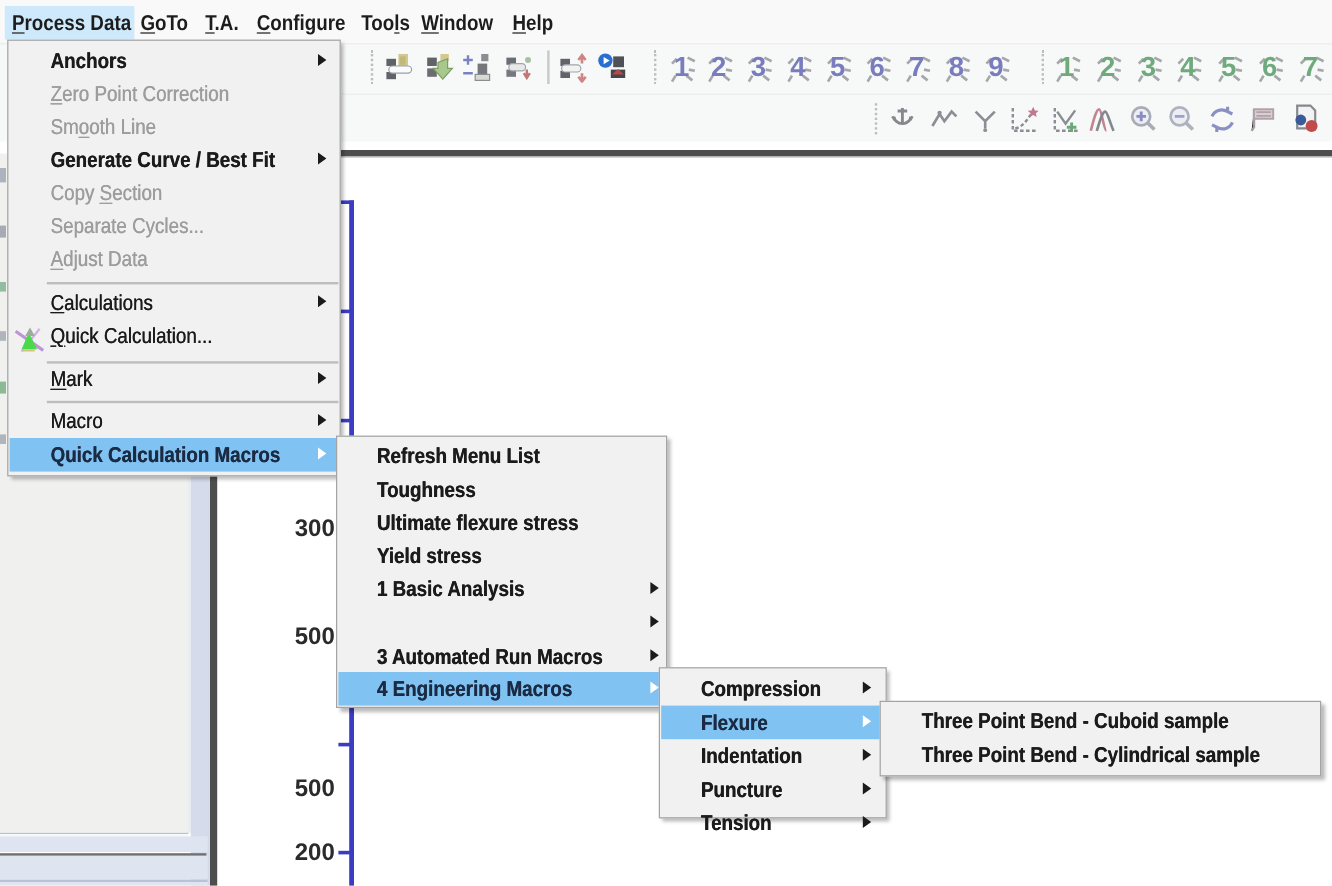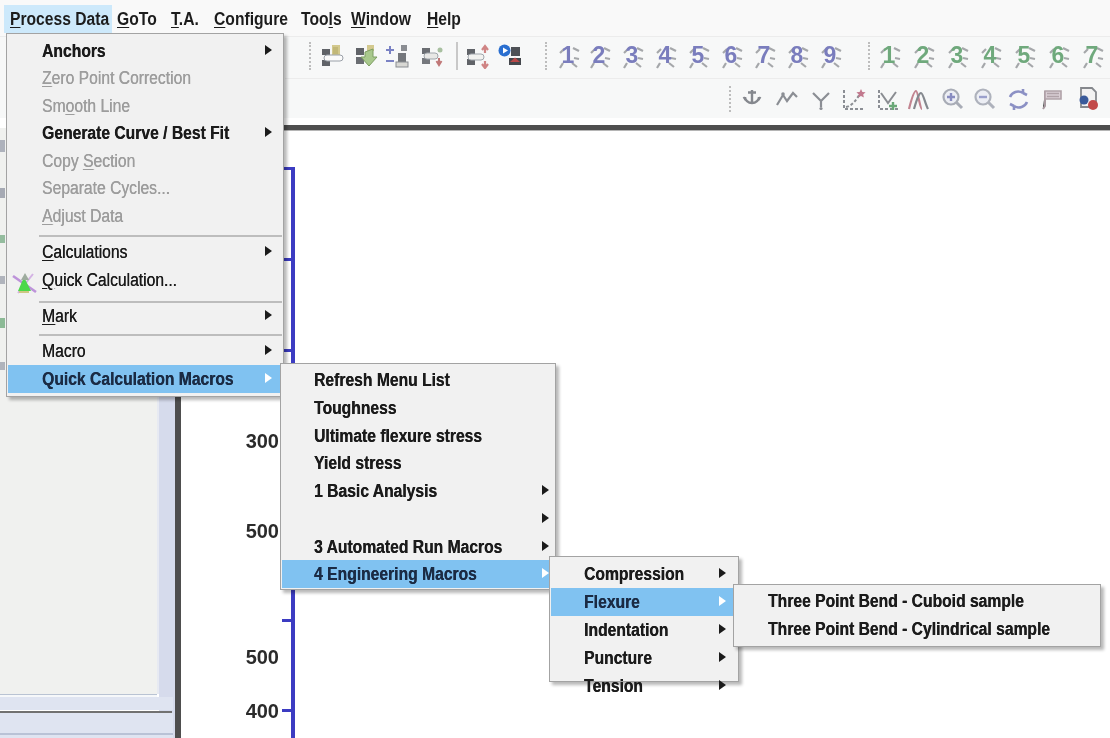--- a/index.html
+++ b/index.html
@@ -328,21 +328,21 @@
   <div class="abs axis" style="left:284px;top:167px;width:11px;height:3px;"></div>
   <div class="abs axis" style="left:283px;top:258px;width:10px;height:3px;"></div>
   <div class="abs axis" style="left:283px;top:349px;width:10px;height:3px;"></div>
   <div class="abs axis" style="left:282px;top:439px;width:12px;height:3px;"></div>
   <div class="abs axis" style="left:282px;top:529px;width:12px;height:3px;"></div>
   <div class="abs axis" style="left:282px;top:619px;width:12px;height:3px;"></div>
   <div class="abs axis" style="left:282px;top:709px;width:12px;height:3px;"></div>
   <div class="ylab" style="left:219px;top:430px;">300</div>
   <div class="ylab" style="left:219px;top:520px;">500</div>
   <div class="ylab" style="left:219px;top:646px;">500</div>
-  <div class="ylab" style="left:219px;top:700px;">400</div>
+  <div class="ylab" style="left:219px;top:700px;">200</div>
 
   <div class="abs" id="lpanel"></div>
   <div class="abs" id="lstrip1"></div>
   <div class="abs" id="lstrip2"></div>
   <div class="abs" id="lline"></div>
   <div class="abs" id="lstrip3"></div>
   <div class="abs" id="lline2"></div>
   <div class="abs" id="lstrip4"></div>
 
   <div class="abs" style="left:0;top:140px;width:5px;height:12px;background:#aeb2bc;"></div>

